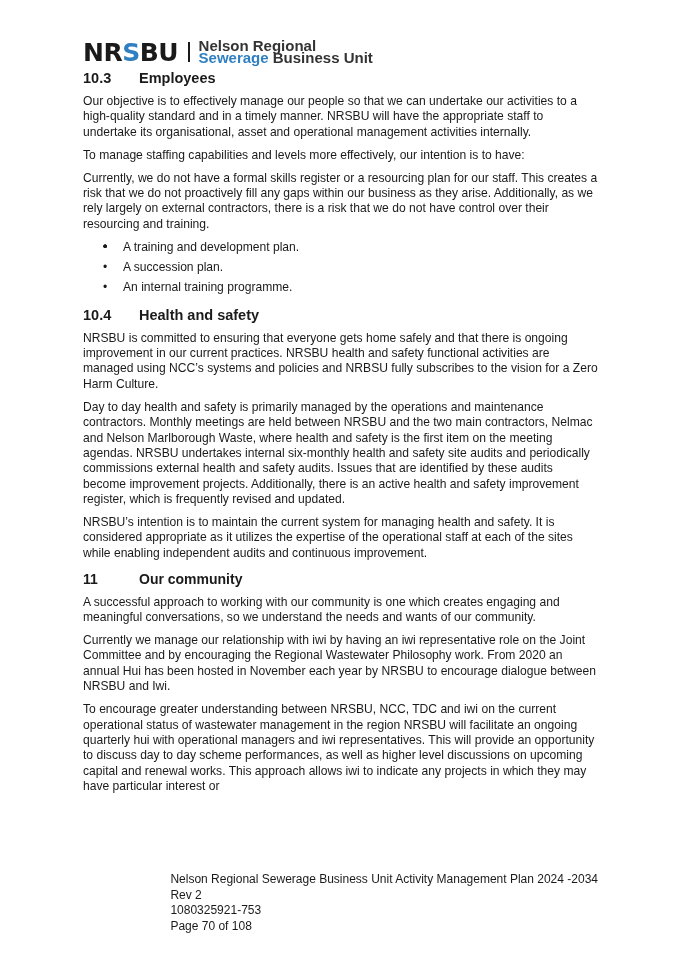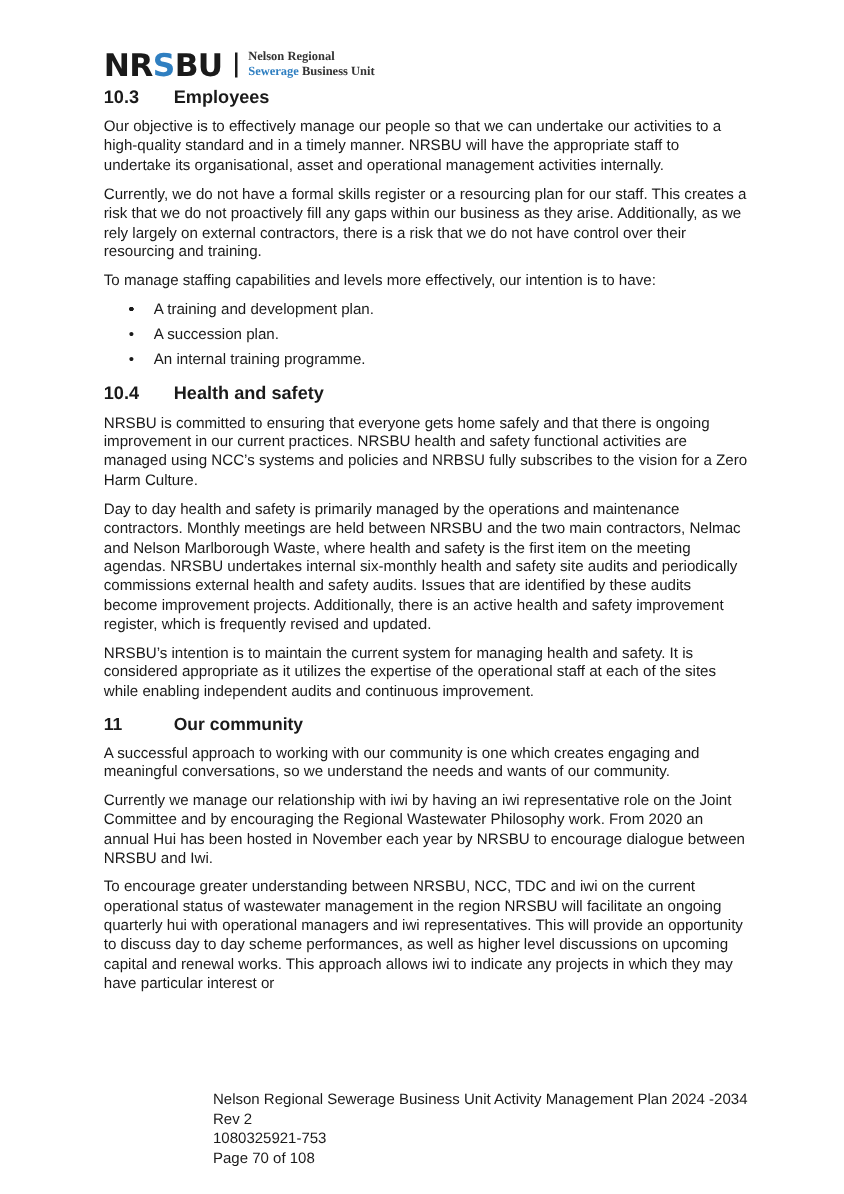--- a/index.html
+++ b/index.html
@@ -2,21 +2,21 @@
 <html><head>
 <meta charset="utf-8">
 <style>
   html, body { margin: 0; padding: 0; background: #ffffff; }
   body { width: 675px; height: 955px; position: relative; overflow: hidden;
          font-family: "Liberation Sans", sans-serif; color: #1a1a1a; }
   .logo { position: absolute; left: 83px; top: 36px; height: 32px; display: flex; align-items: center; }
   .logo-mark { font-family: "DejaVu Sans", sans-serif; font-weight: bold; font-size: 25px; letter-spacing: -0.5px; color: #1a1a1a; line-height: 1; }
   .logo-mark .accent { color: #2f7fc1; }
   .logo-sep { width: 1.5px; height: 20px; background: #1a1a1a; margin: 0 9px 0 10px; }
-  .logo-text { font-family: Liberation Serif, serif; font-size: 10px; line-height: 12px; font-weight: bold; color: #333; }
+  .logo-text { font-family: Liberation Sans, sans-serif; font-size: 15px; line-height: 12px; font-weight: bold; color: #333; }
   .logo-text .accent { color: #2f7fc1; }
 
   .content { position: absolute; left: 83px; top: 68px; width: 515px; font-size: 12.1px; line-height: 15.4px; }
   h2 { font-size: 14.5px; font-weight: bold; margin: 0; line-height: 20px; display: flex; }
   h2 .num { width: 56px; display: inline-block; }
   h2.big { font-size: 14px; }
   p { margin: 0 0 7.5px 0; }
   ul { margin: 0 0 9px 0; padding: 0; list-style: none; }
   li { position: relative; padding-left: 40px; margin-bottom: 4.8px; }
   li .bullet { position: absolute; left: 20px; top: 0; }
@@ -37,22 +37,22 @@
 </div>
 
 <div class="content">
 
   <h2>
     <span class="num">10.3</span>
       <span>Employees</span>
   </h2>
   <div class="gap-h"></div>
   <p>Our objective is to effectively manage our people so that we can undertake our activities to a high-quality standard and in a timely manner.  NRSBU will have the appropriate staff to undertake its organisational, asset and operational management activities internally.</p>
+  <p>To manage staffing capabilities and levels more effectively, our intention is to have:</p>
   <p>Currently, we do not have a formal skills register or a resourcing plan for our staff. This creates a risk that we do not proactively fill any gaps within our business as they arise. Additionally, as we rely largely on external contractors, there is a risk that we do not have control over their resourcing and training.</p>
-  <p>To manage staffing capabilities and levels more effectively, our intention is to have:</p>
   <ul>
     <li><span class="bullet">•</span></li>
     <li><span class="bullet">•</span></li>
     <li><span class="bullet">•</span></li>
     <li><span class="bullet">•</span><span>A training and development plan.</span></li>
     <li><span class="bullet">•</span><span>A succession plan.</span></li>
     <li><span class="bullet">•</span><span>An internal training programme.</span></li>
   </ul>
 
   <h2>

